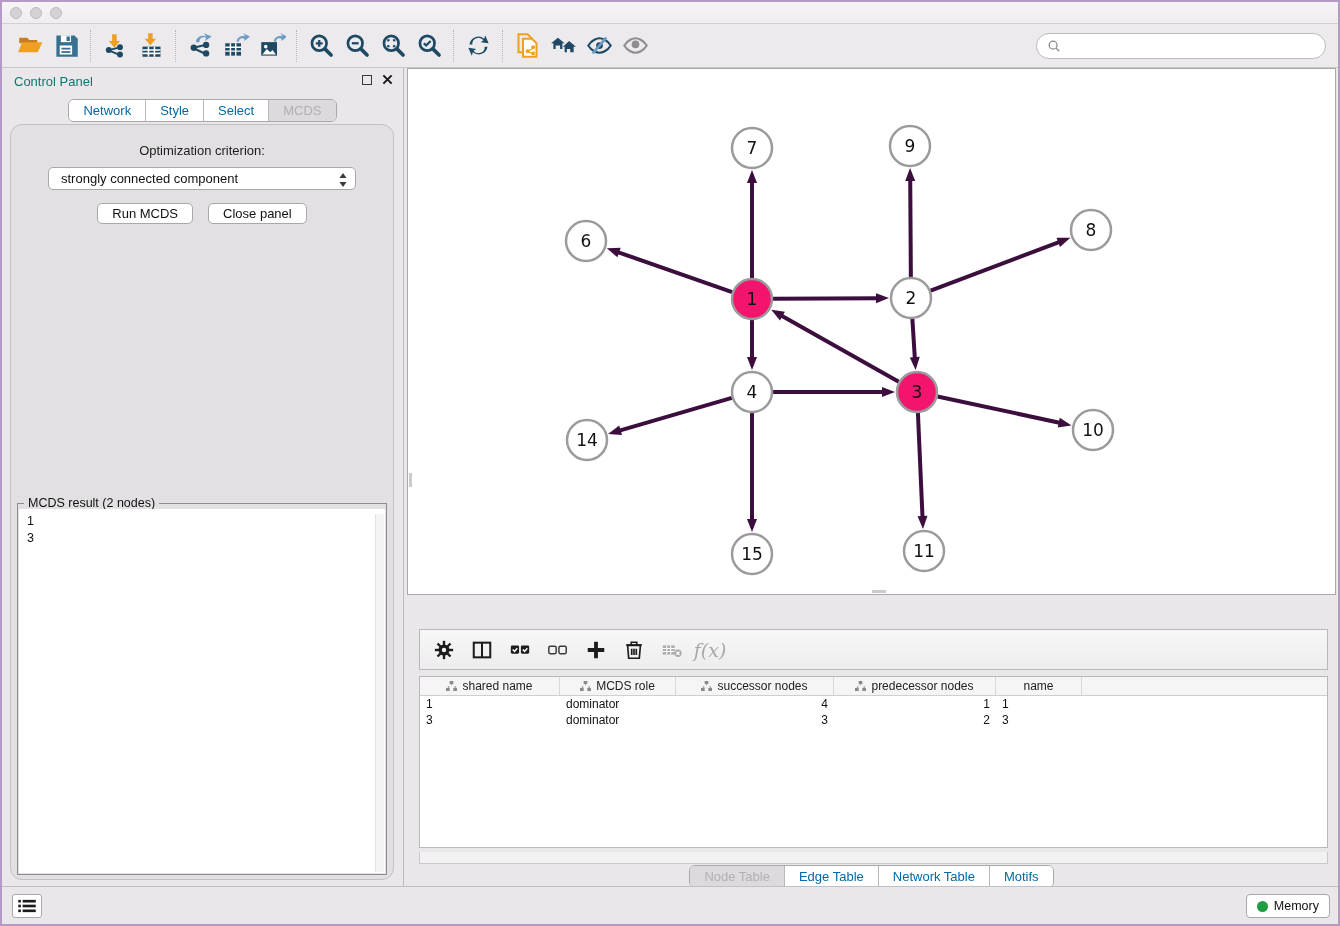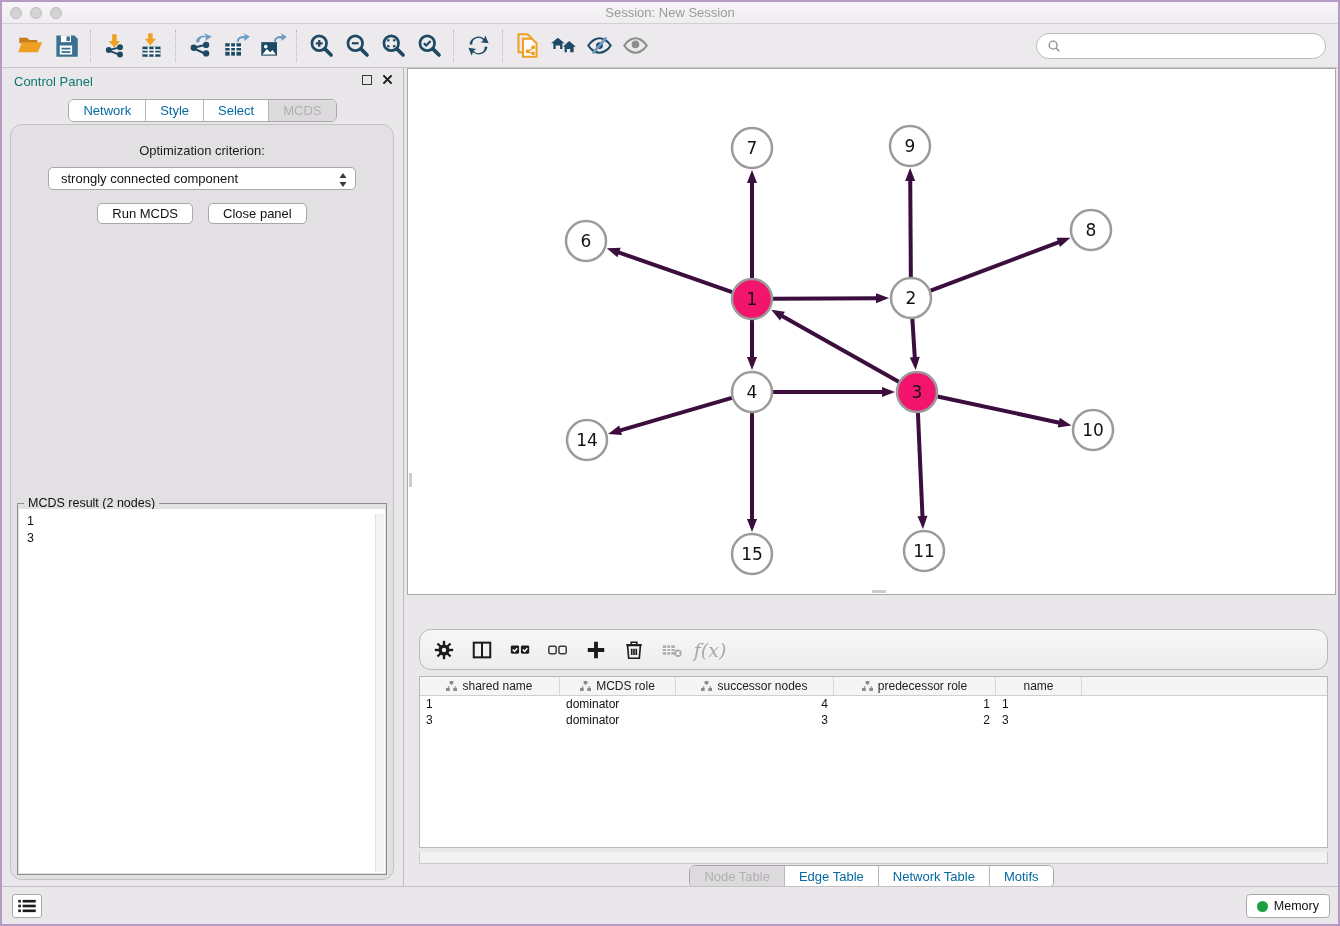--- a/index.html
+++ b/index.html
@@ -55,21 +55,21 @@
   .nw-red { background:#e4443e; border:1px solid #c03a34; }
   .nw-yel { background:#f3b128; border:1px solid #d59a20; }
   .nw-grn { background:#33a93f; border:1px solid #2b9136; }
   .nw-title { position:absolute; left:0; right:0; top:3px; text-align:center; font-size:13px; color:#1a1a1a; }
   .nw-canvas { position:absolute; left:0; right:0; top:22px; bottom:0; background:#fff; }
   .grip-h { position:absolute; bottom:1px; left:50%; width:14px; height:3px; background:#cccccc; }
   .grip-v { position:absolute; left:1px; top:382px; width:3px; height:14px; background:#cccccc; }
 
   
   .table-panel { position:absolute; left:405px; top:595px; right:2px; height:293px; background:#e9e7e9; }
-  .tp-toolbar { position:absolute; left:12px; right:8px; top:32px; height:41px; background:linear-gradient(#f7f7f7,#ededed); border:1px solid #b9b7b9; border-radius:12px; display:flex; align-items:center; gap:6px; padding-left:8px; }
+  .tp-toolbar { position:absolute; left:12px; right:8px; top:32px; height:41px; background:linear-gradient(#f7f7f7,#ededed); border:1px solid #b9b7b9; border-radius:0; display:flex; align-items:center; gap:6px; padding-left:8px; }
   .tp-btn { background:none; border:none; width:32px; height:32px; display:flex; align-items:center; justify-content:center; cursor:pointer; }
   .tp-btn svg { width:22px; height:22px; }
   .fx { font-family:"DejaVu Serif", serif; font-style:italic; font-size:19px; color:#a8a8a8; }
   .tp-table { position:absolute; left:12px; right:8px; top:79px; bottom:42px; background:#fff; border:1px solid #b9b7b9; }
   .thead { display:flex; height:19px; background:#f5f5f5; border-bottom:1px solid #cfcfcf; }
   .th { display:flex; align-items:center; justify-content:center; gap:5px; font-size:12px; color:#222; border-right:1px solid #d8d8d8; }
   .th svg { width:11px; height:11px; flex:none; }
   .trow { display:flex; height:16px; font-size:12px; color:#111; }
   .td { padding:1px 6px 0 6px; overflow:hidden; white-space:nowrap; }
   .c0 { width:140px; } .c1 { width:116px; } .c2 { width:158px; text-align:right; } .c3 { width:162px; text-align:right; } .c4 { width:86px; }
@@ -86,21 +86,20 @@
 <body>
 
 <div class="app">
 
   <div class="titlebar">
     <div class="traffic">
       <span class="tl-dot"></span>
       <span class="tl-dot"></span>
       <span class="tl-dot"></span>
     </div>
-    <div class="wtitle">Session: New Session</div>
   </div>
 
   <div class="toolbar">
     <button class="tbtn">
       <svg viewBox="0 0 24 24">
           <path fill="#c77f1d" d="M2 5h7l2 2h7v3H2z"></path>
           <path fill="#efa023" d="M4.5 9h18l-4 9H1z"></path>
         </svg>
     </button>
     <button class="tbtn">
@@ -516,21 +515,21 @@
         </div>
         <div class="th c3">
           <svg viewBox="0 0 12 12">
               <g fill="#8a8a8a">
                 <rect x="4" y="0" width="4" height="3.4"></rect>
                 <rect x="0" y="7.5" width="4" height="3.4"></rect>
                 <rect x="8" y="7.5" width="4" height="3.4"></rect>
                 <path d="M5.5 3.4h1v2.1h-4v2h1v-2h6v2h1v-2h-4z"></path>
               </g>
             </svg>
-          <span>predecessor role</span>
+          <span>predecessor nodes</span>
         </div>
         <div class="th c4">
           <span>name</span>
         </div>
       </div>
       <div class="trow">
         <div class="td c0">1</div>
         <div class="td c1">dominator</div>
         <div class="td c2">4</div>
         <div class="td c3">1</div>

